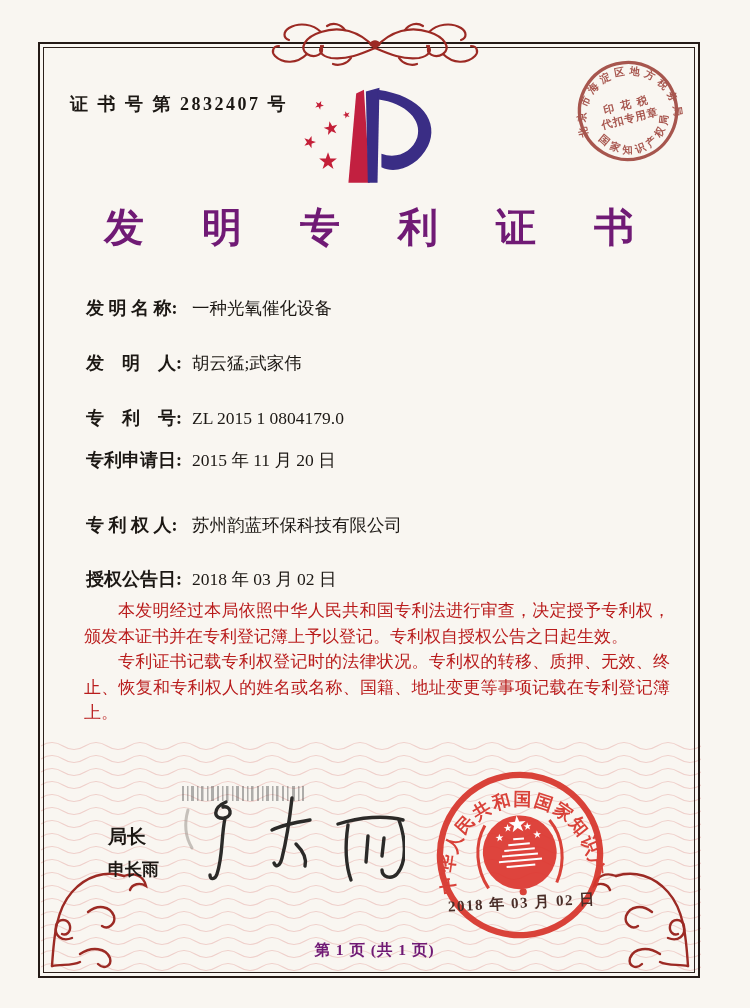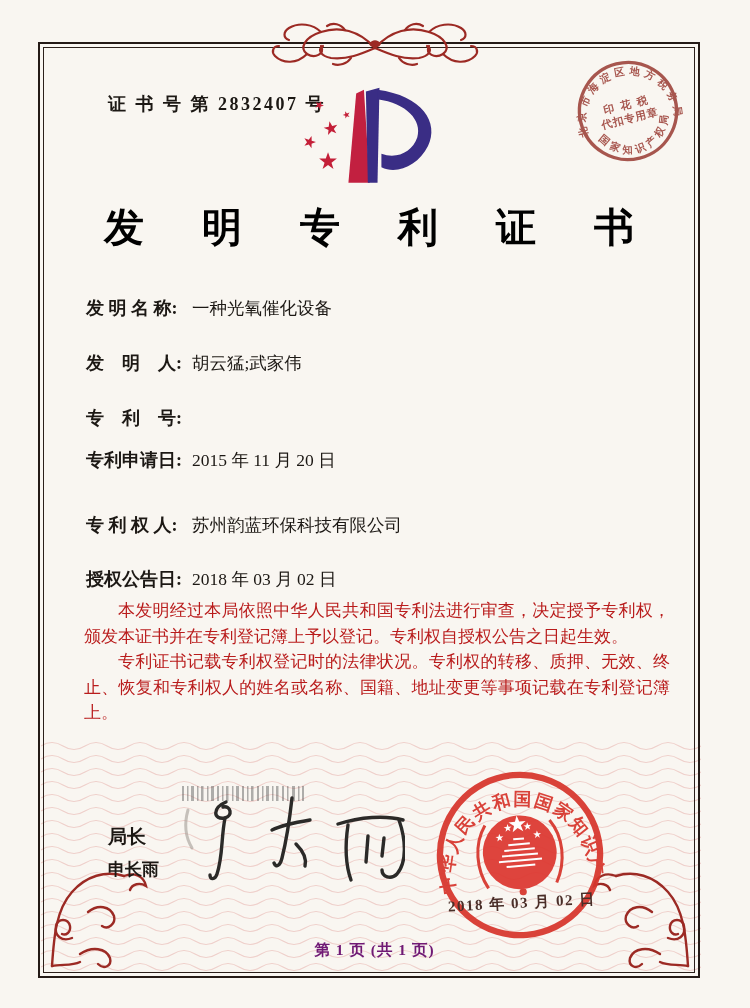--- a/index.html
+++ b/index.html
@@ -14,26 +14,26 @@
   .frame-outer{
     left:38px;top:42px;width:662px;height:936px;
     border:2px solid #241a16;box-sizing:border-box;
   }
   .frame-inner{
     position:absolute;left:3px;top:3px;right:3px;bottom:3px;
     border:1px solid #2c201b;
   }
   
   .cert-number{
-    left:70px;top:92px;font-size:18px;font-weight:600;letter-spacing:2.5px;margin-left:38px;
+    left:70px;top:92px;font-size:18px;font-weight:600;letter-spacing:2.5px;
   }
   .title{
     left:38px;top:200px;width:662px;text-align:center;
     font-size:40px;font-weight:700;letter-spacing:24px;padding-left:24px;
-    box-sizing:border-box;color:#000000;
+    box-sizing:border-box;color:#701a75;
   }
   .field-row{
     left:86px;display:flex;align-items:baseline;white-space:nowrap;
   }
   .field-label{font-size:18px;font-weight:700;min-width:100px;}
   .field-value{font-size:17.5px;font-weight:400;margin-left:6px;}
   .body-text{
     left:84px;top:598px;width:586px;
     font-size:17px;line-height:25.6px;color:#b91c1c;font-weight:500;
     text-align:justify;
@@ -148,20 +148,21 @@
 <div class="abs field-row z3" style="top:296px;">
   <span class="field-label">发 明 名 称:</span>
   <span class="field-value">一种光氧催化设备</span>
 </div>
 <div class="abs field-row z3" style="top:351px;">
   <span class="field-label">发　明　人:</span>
   <span class="field-value">胡云猛;武家伟</span>
 </div>
 <div class="abs field-row z3" style="top:406px;">
   <span class="field-label">专　利　号:</span>
+  <span class="field-value">ZL 2015 1 0804179.0</span>
 </div>
 <div class="abs field-row z3" style="top:448px;">
   <span class="field-label">专利申请日:</span>
   <span class="field-value">2015 年 11 月 20 日</span>
 </div>
 <div class="abs field-row z3" style="top:513px;">
   <span class="field-label">专 利 权 人:</span>
   <span class="field-value">苏州韵蓝环保科技有限公司</span>
 </div>
 <div class="abs field-row z3" style="top:567px;">

